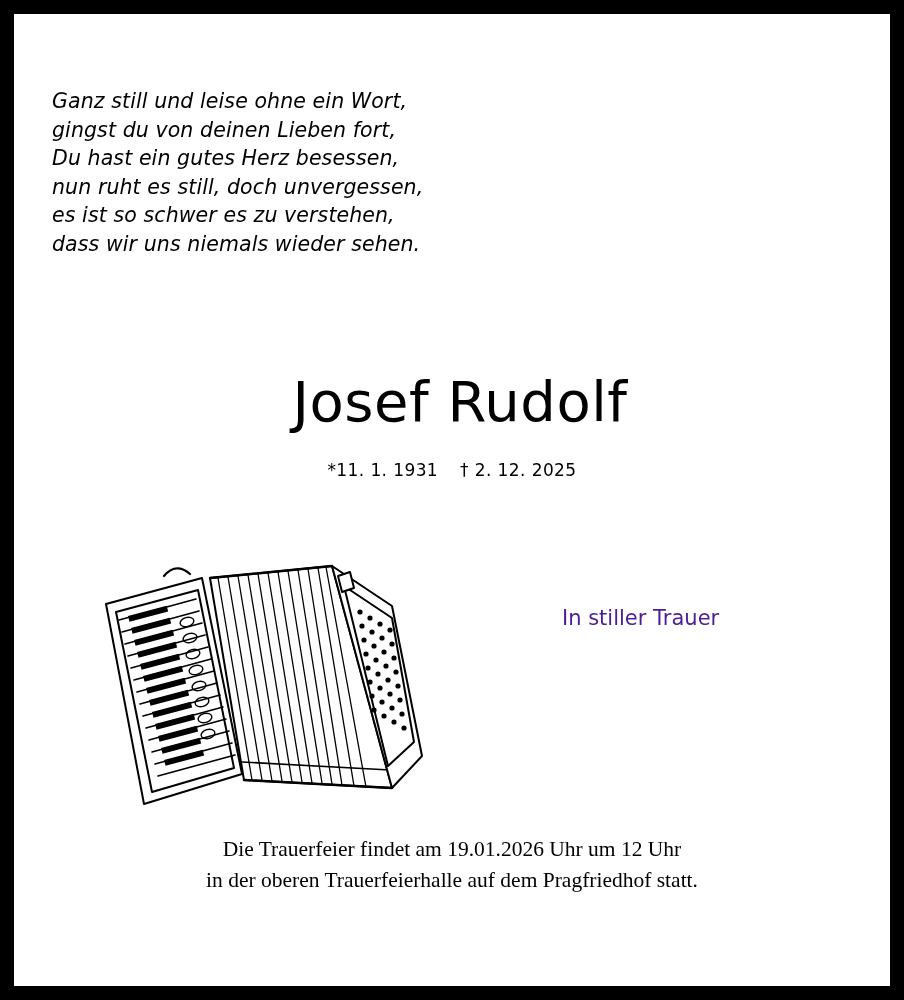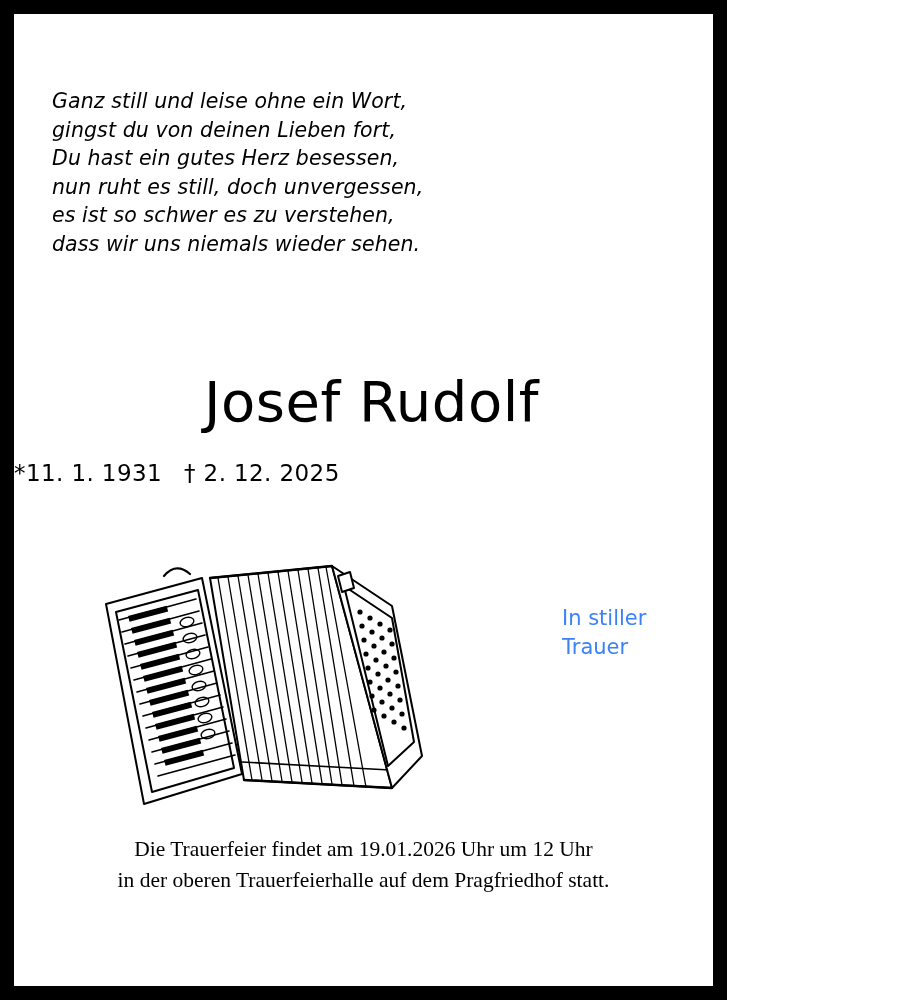--- a/index.html
+++ b/index.html
@@ -9,21 +9,21 @@
   }
   body {
     width: 904px;
     height: 1000px;
     font-family: "Liberation Sans", sans-serif;
     color: #000000;
     overflow: hidden;
   }
   .obituary {
     position: relative;
-    width: 727px;
+    width: 904px;
     height: 1000px;
     box-sizing: border-box;
     background: #000000;
     padding: 14px;
   }
   .inner {
     position: relative;
     width: 100%;
     height: 100%;
     background: #ffffff;
@@ -55,23 +55,23 @@
     font-weight: 400;
     font-size: 56px;
     letter-spacing: 0.5px;
     color: #000;
   }
   .dates {
     position: absolute;
     left: 0;
     right: 0;
     top: 446px;
-    text-align: left;
-    font-family: "DejaVu Sans", sans-serif;
-    font-size: 23px;
+    text-align: center;
+    font-family: "DejaVu Sans", sans-serif;
+    font-size: 17px;
     letter-spacing: 0.4px;
     color: #000;
   }
   .dates .sep {
     display: inline-block;
     width: 22px;
   }
 
   
   .illustration {
@@ -88,21 +88,21 @@
   }
 
   
   .mourners {
     position: absolute;
     left: 548px;
     top: 590px;
     font-family: "DejaVu Sans", sans-serif;
     font-size: 21px;
     line-height: 29px;
-    color: #3b82f6;
+    color: #4c1d95;
   }
   .mourners .lead {
     margin-bottom: 16px;
   }
   .mourners .fam {
     white-space: pre-line;
   }
 
   
   .footer {

